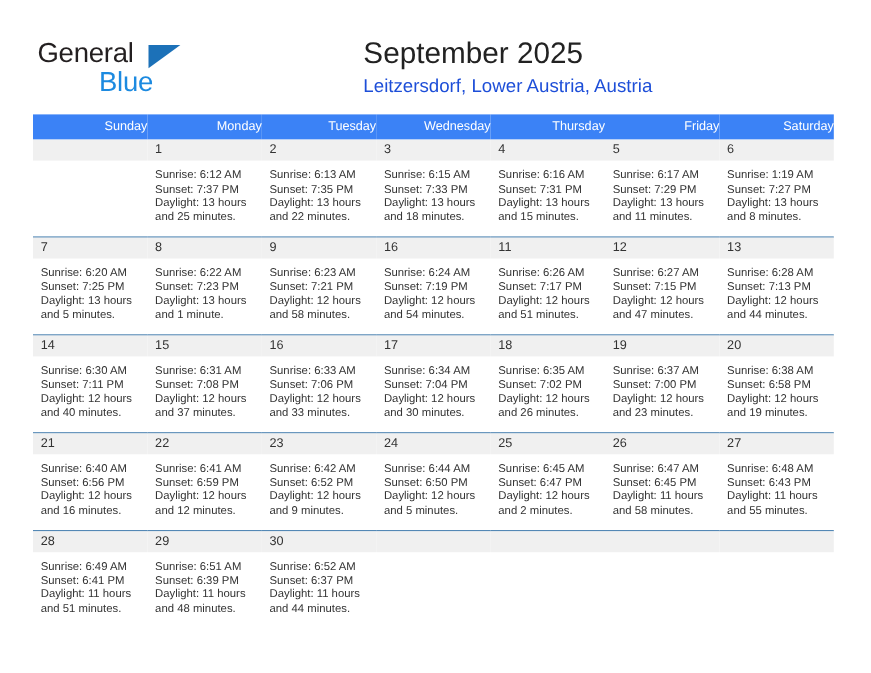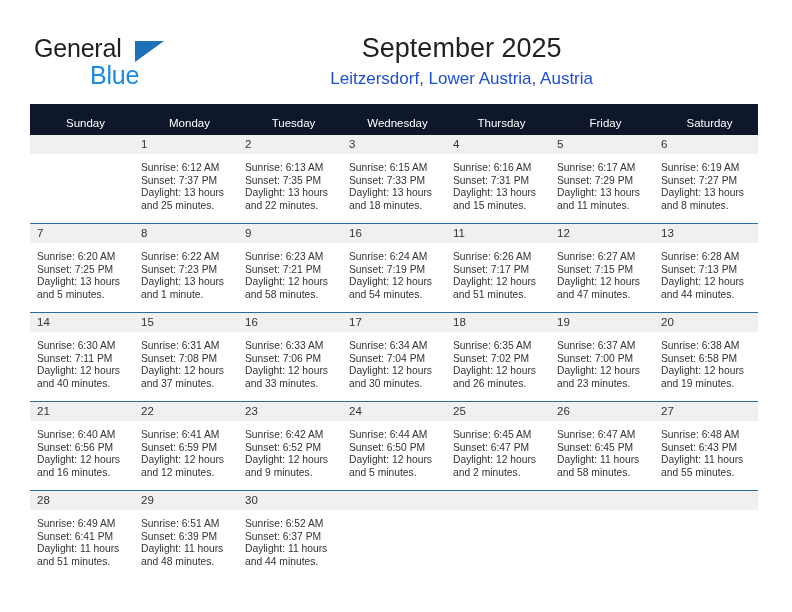--- a/index.html
+++ b/index.html
@@ -54,21 +54,21 @@
     top: 27px;
     font-size: 25px;
     letter-spacing: -0.2px;
     color: #1c8ae0;
     line-height: 29px;
   }
   .title-block {
     position: absolute;
     right: 34px;
     top: 32px;
-    text-align: center;
+    text-align: left;
   }
   .cal-title {
     font-size: 27px;
     color: #222222;
     line-height: 32px;
     font-weight: normal;
     white-space: nowrap;
   }
   .cal-subtitle {
     margin-top: 6px;
@@ -81,26 +81,26 @@
   
   .calendar {
     position: absolute;
     left: 30px;
     top: 104px;
     width: 728px;
     border-collapse: collapse;
     table-layout: fixed;
   }
   .calendar th {
-    background: #0f172a;
+    background: #3b82f6;
     color: #ffffff;
     font-size: 11.5px;
     font-weight: normal;
-    text-align: center;
-    padding: 13px 0 5px 7px;
+    text-align: right;
+    padding: 5px 0 5px 7px;
     height: 21px;
     line-height: 13px;
   }
   .calendar td {
     width: 104px;
     vertical-align: top;
     padding: 0;
     border-top: 1.3px solid #2b6ca3;
     background: #ffffff;
   }
@@ -209,21 +209,21 @@
               <div class="daynum-band">5</div>
               <div class="day-details">Sunrise: 6:17 AM
 Sunset: 7:29 PM
 Daylight: 13 hours
 and 11 minutes.</div>
             </div>
           </td>
           <td class="daycell">
             <div class="daycell-inner">
               <div class="daynum-band">6</div>
-              <div class="day-details">Sunrise: 6:19 AM
+              <div class="day-details">Sunrise: 1:19 AM
 Sunset: 7:27 PM
 Daylight: 13 hours
 and 8 minutes.</div>
             </div>
           </td>
         </tr>
         <tr class="week-row">
           <td class="daycell">
             <div class="daycell-inner">
               <div class="daynum-band">7</div>

